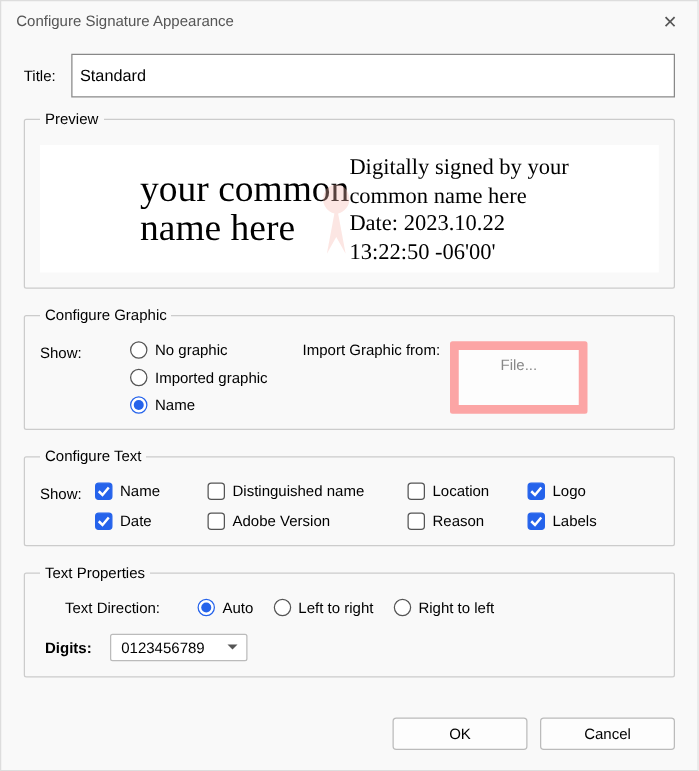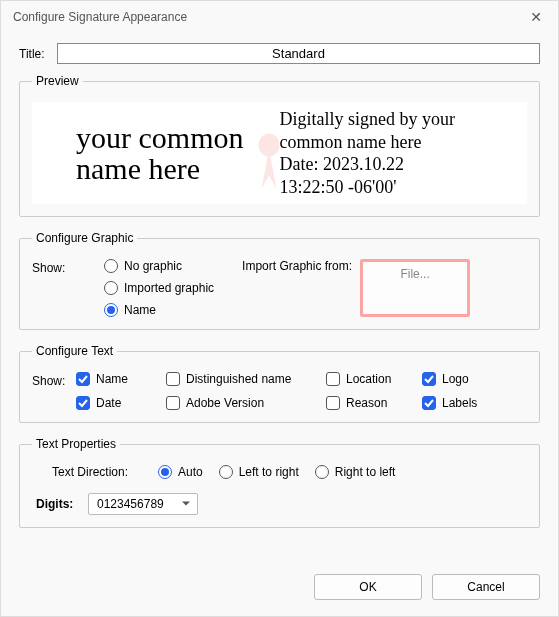--- a/index.html
+++ b/index.html
@@ -4,42 +4,42 @@
 <style>
   * { box-sizing: border-box; font-family: "Segoe UI", Arial, sans-serif; }
   body { margin: 0; background: #f9f9f9; width: 559px; height: 617px; overflow: hidden; }
   .window { width: 559px; height: 617px; background: #f9f9f9; border: 1px solid #ddd; display: flex; flex-direction: column; }
   .titlebar { display: flex; align-items: center; justify-content: space-between; padding: 8px 12px; font-size: 12px; color: #555; }
   .close { font-size: 14px; color: #555; cursor: pointer; padding: 0 4px; }
   .content { padding: 10px 18px 0 18px; flex: 1; overflow: hidden; }
   .row { display: flex; align-items: center; margin-bottom: 10px; }
   .label { font-size: 12px; color: #000; }
   .title-row .label { width: 38px; }
-  .title-input { flex: 1; border: 1px solid #888; background: #fff; font-size: 13px; padding: 3px 6px; height: 21px; text-align: center; }
+  .title-input { flex: 1; border: 1px solid #888; background: #fff; font-size: 13px; padding: 3px 6px; height: 35px; }
   fieldset { border: 1px solid #ccc; border-radius: 2px; margin: 0 0 14px 0; padding: 14px 12px 12px 12px; position: relative; }
   legend { font-size: 12px; padding: 0 4px; color: #000; }
   .preview-box { background: #fff; display: flex; align-items: center; padding: 6px 8px; }
-  .preview-left { flex: 0 0 50%; position: relative; display: flex; align-items: center; justify-content: center; }
+  .preview-left { flex: 0 0 50%; position: relative; display: flex; align-items: center; justify-content: flex-end; }
   .preview-left .big { font-family: "Times New Roman", serif; font-size: 30px; line-height: 1.05; color: #000; white-space: pre-line; }
   .ribbon { position:absolute; right:-4px; top:10px; width:30px; height:60px; opacity:.35; }
   .preview-right { flex: 0 0 50%; font-family: "Times New Roman", serif; font-size: 18px; line-height: 1.25; color: #000; white-space: pre-line; }
   .cfg-grid { display: flex; gap: 28px; }
   .col-show-label { width: 44px; font-size: 12px; padding-top: 2px; }
   .radio-stack { display: flex; flex-direction: column; gap: 8px; }
   .radio-item, .check-item { display: flex; align-items: center; gap: 6px; font-size: 12px; }
   .radio { width:14px;height:14px;border:1px solid #555;border-radius:50%;display:inline-flex;align-items:center;justify-content:center;background:#fff; cursor:pointer;}
   .radio.sel{border-color:#2563eb;}
   .radio.sel .dot{width:8px;height:8px;border-radius:50%;background:#2563eb;}
   .check { width:14px;height:14px;border:1px solid #555;border-radius:3px;display:inline-flex;align-items:center;justify-content:center;background:#fff;cursor:pointer;}
   .check.sel{background:#2563eb;border-color:#2563eb;}
   .check.sel svg{display:block;}
   .check svg{display:none;}
   .import-col { display:flex; flex-direction:row; gap:8px; flex:1; }
   .import-col .label { font-size:12px; }
-  .file-btn { border:3px solid #fca5a5; background:#fdfdfd; font-size:12px; color:#888; padding:5px 0; width:110px; text-align:center; border-radius:2px; cursor:default; }
+  .file-btn { border:7px solid #fca5a5; background:#fdfdfd; font-size:12px; color:#888; padding:5px 0; width:110px; text-align:center; border-radius:2px; cursor:default; }
   .textdir-row { display:flex; align-items:center; gap:16px; margin-bottom:14px; }
   .textdir-row .label{width:96px; text-align:left;}
   .digits-row { display:flex; align-items:center; gap:10px; }
   .digits-select { border:1px solid #bbb; background:#fff; font-size:12px; padding:3px 22px 3px 8px; height:22px; border-radius:2px; position:relative; min-width:110px; cursor:pointer;}
   .digits-select::after{content:"";position:absolute;right:7px;top:50%;transform:translateY(-30%);border:4px solid transparent;border-top-color:#555;}
   .footer { display:flex; justify-content:flex-end; gap:10px; padding:12px 18px 16px; }
   .btn { border:1px solid #bbb; background:#fdfdfd; font-size:12px; padding:5px 0; width:108px; text-align:center; border-radius:3px; cursor:pointer; }
   .checks-body{display:flex;}
   .check-col{display:flex;flex-direction:column;gap:10px;}
   .check-col.c1{width:90px;}

